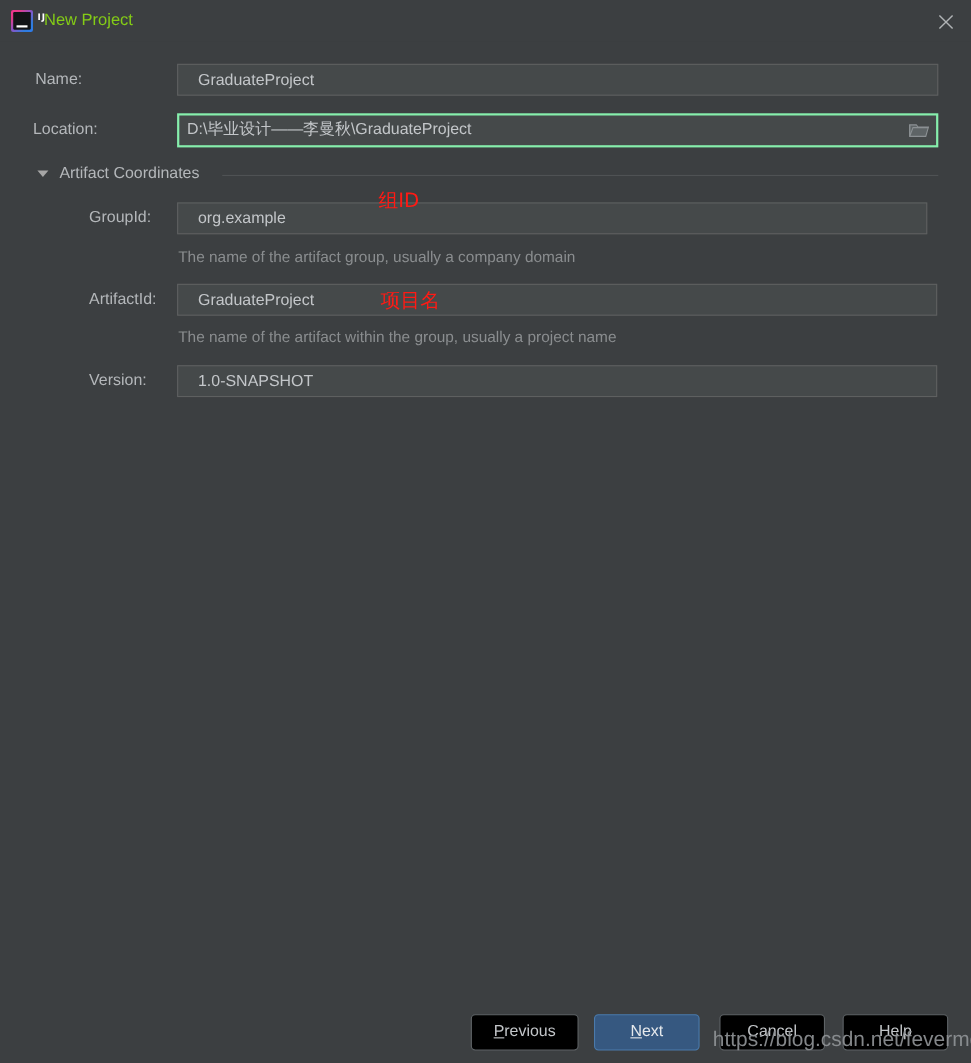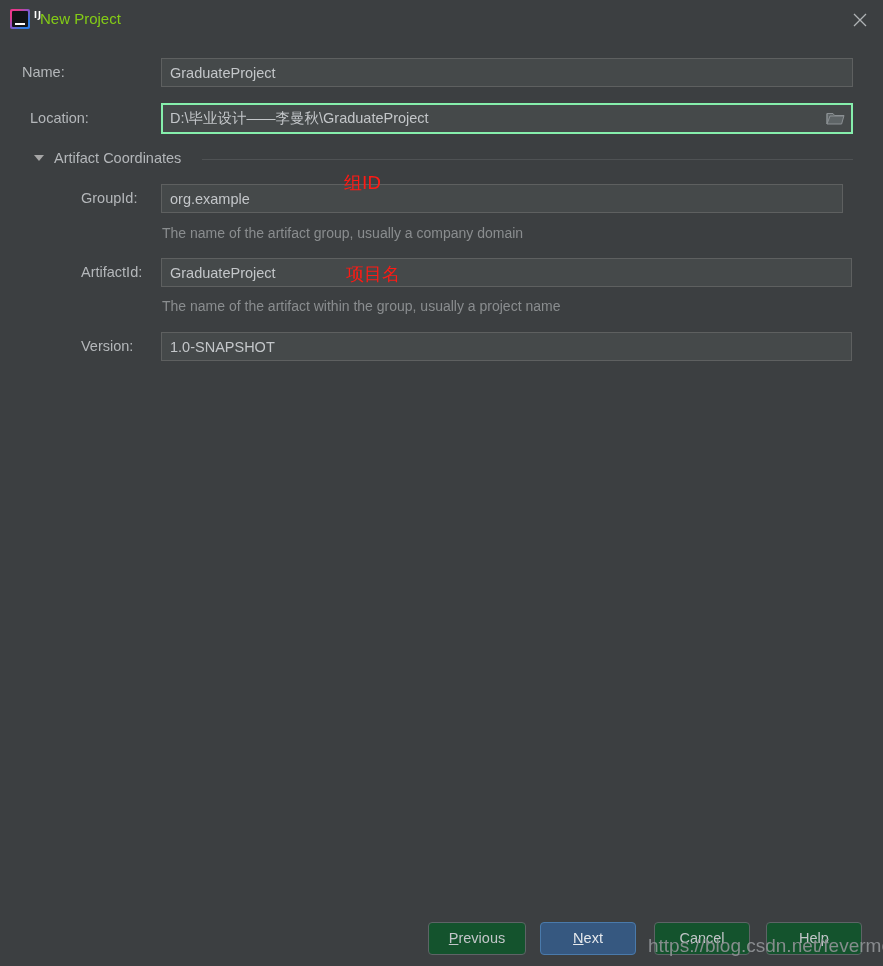--- a/index.html
+++ b/index.html
@@ -84,21 +84,21 @@
     line-height: 20px;
   }
 
   .text-field {
     position: absolute;
     background: #45494a;
     border: 1px solid #5e6060;
     color: #c3c6c9;
     font-size: 14.5px;
     font-family: "Liberation Sans", "DejaVu Sans", sans-serif;
-    padding: 0 8px;
+    padding: 0 18px;
     line-height: 29px;
     height: 29px;
     white-space: nowrap;
     overflow: hidden;
   }
 
   #location-wrap {
     position: absolute;
     left: 161px; top: 103px;
     width: 692px; height: 31px;
@@ -166,21 +166,21 @@
     font-family: "DejaVu Sans", sans-serif;
     white-space: nowrap;
     line-height: 22px;
   }
 
   
   .btn {
     position: absolute;
     height: 33px;
     border-radius: 4px;
-    background: #14532d;
+    background: #000000;
     border: 1px solid #5e6366;
     color: #c3c6c9;
     font-size: 14.5px;
     font-family: "Liberation Sans", "DejaVu Sans", sans-serif;
     text-align: center;
     line-height: 31px;
     cursor: pointer;
     white-space: nowrap;
   }
   .btn.primary {
@@ -218,21 +218,21 @@
 
   <div id="close-button">
     <span>
       <svg width="16" height="16" viewBox="0 0 16 16">
         <path d="M2 2 L14 14 M14 2 L2 14" stroke="#b0b3b5" stroke-width="1.3" fill="none"></path>
       </svg>
     </span>
   </div>
 </div>
 
-<div class="field-label" style="left:22px; top:62px;">Name:</div>
+<div class="field-label" style="left:32px; top:62px;">Name:</div>
 
 <div class="text-field" style="left:161px; top:58px; width:692px;" title="Project name">GraduateProject</div>
 
 <div class="field-label" style="left:30px; top:108px;">Location:</div>
 
 <div id="location-wrap">
   <div id="location-value" title="Project location">D:\毕业设计——李曼秋\GraduateProject</div>
 
   <div id="folder-icon">
     <svg width="19" height="17" viewBox="0 0 19 17">

